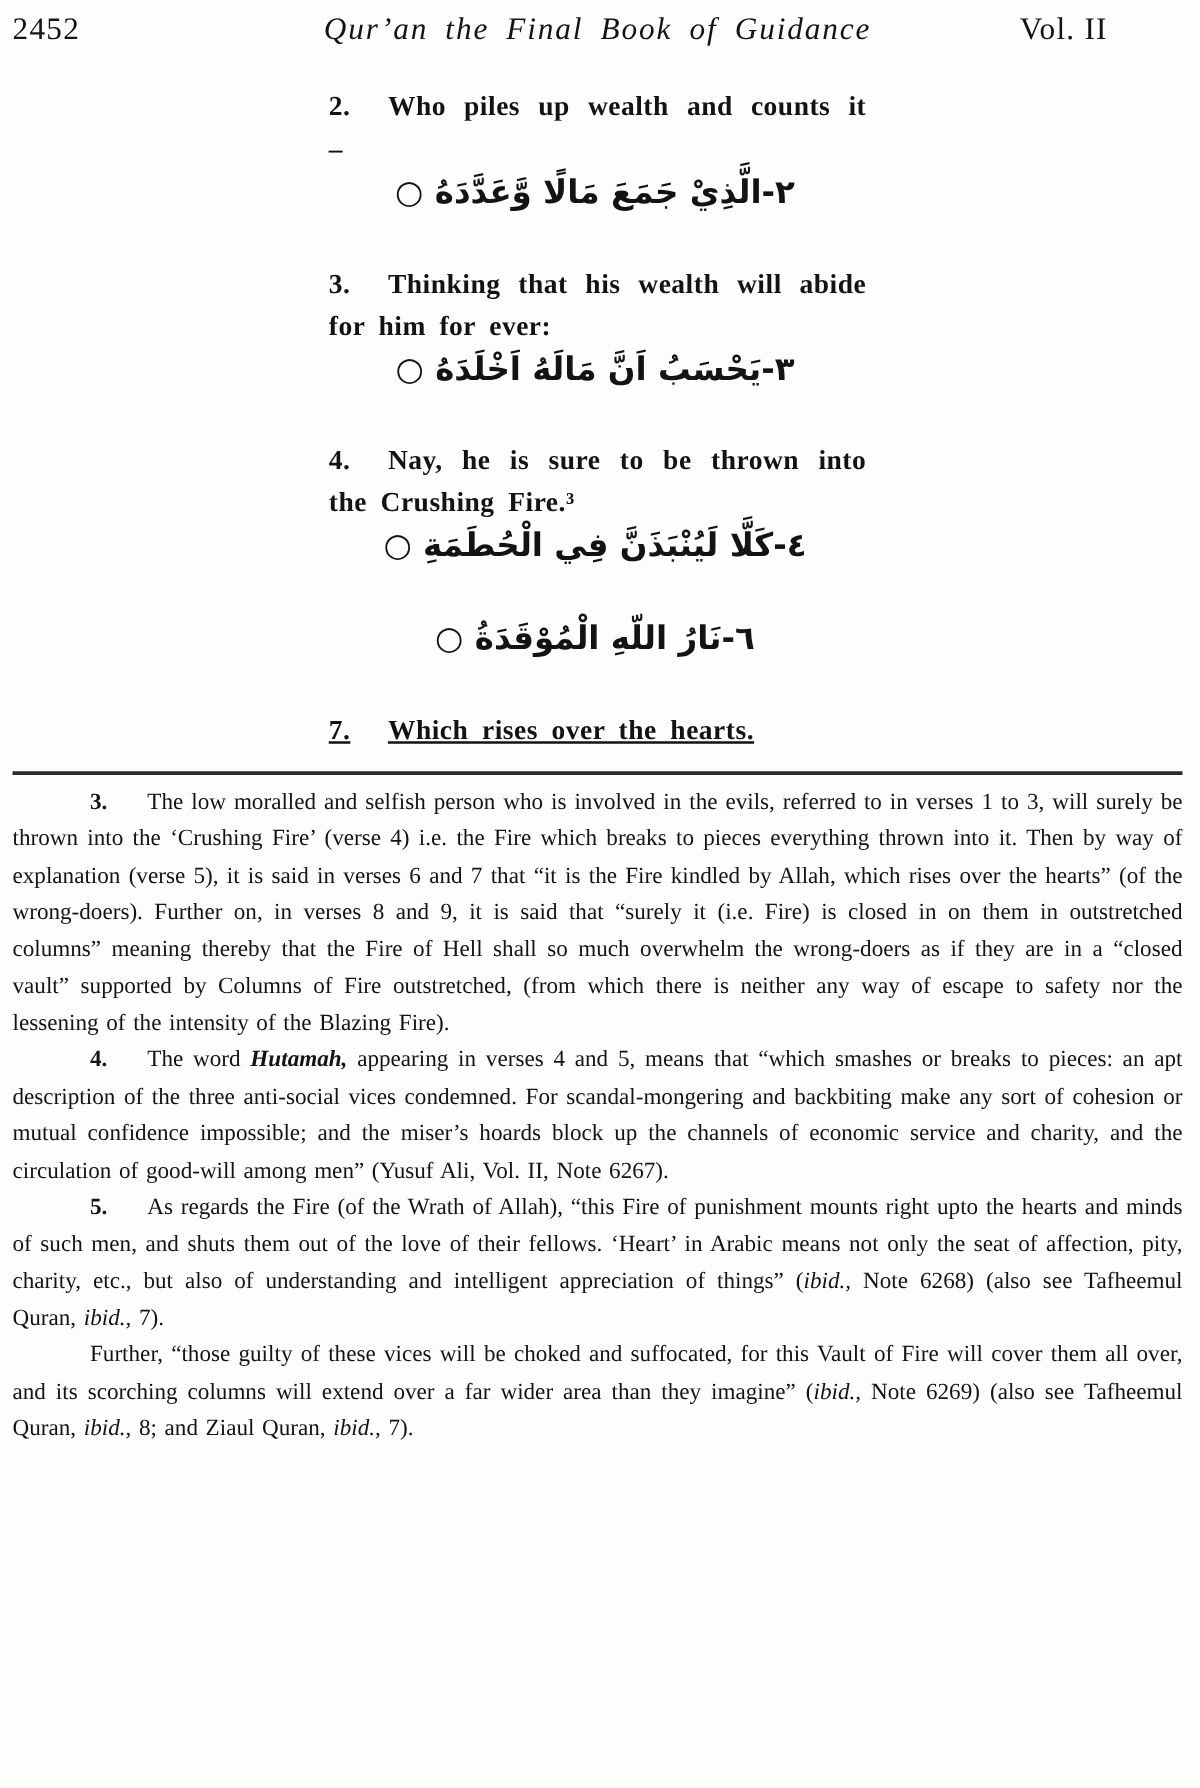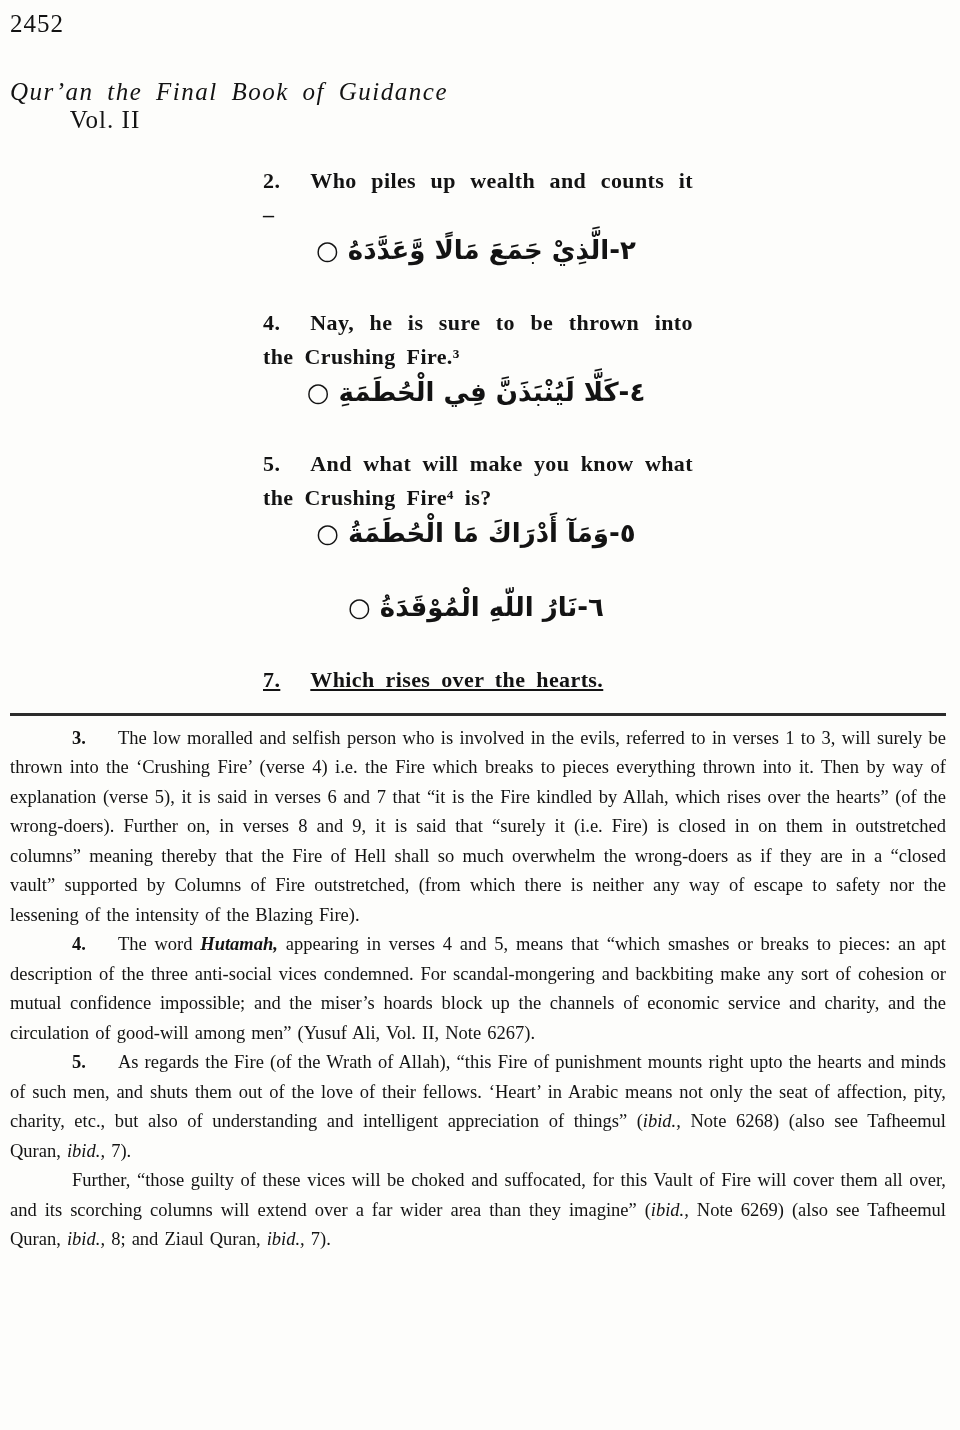--- a/index.html
+++ b/index.html
@@ -13,29 +13,27 @@
   .page {
     box-sizing: border-box;
     width: 960px; height: 1430px;
     padding: 10px 14px 0 10px;
   }
   
   .pagehead {
     display: flex;
     align-items: baseline;
     font-size: 25px;
-    flex-direction: column;
   }
   .pagehead .pnum  { width: 190px; letter-spacing: 1px; }
   .pagehead .ptitle{
     flex: 1; text-align: center;
     font-style: italic;
     letter-spacing: 1.5px;
     word-spacing: 6px;
-    margin-top: 40px;
   }
   .pagehead .pvol  { width: 190px; text-align: center; letter-spacing: 1px; }
 
   
   .verses { margin-top: 30px; }
   .vrow {
     display: flex;
     align-items: center;
     margin-bottom: 36px;
     flex-direction: column;
@@ -93,30 +91,30 @@
     <div class="pvol">Vol. II</div>
   </div>
 
   <div class="verses">
 
     <div class="vrow">
       <div class="ven"><span class="vnum">2.</span><span>Who piles up wealth and counts it –</span></div>
       <div class="var" dir="rtl">٢-الَّذِيْ جَمَعَ مَالًا وَّعَدَّدَهُ ○</div>
     </div>
 
+    <div class="vrow">
+      <div class="ven"><span class="vnum">3.</span><span>Thinking that his wealth will abide for him for ever:</span></div>
+      <div class="var" dir="rtl">٣-يَحْسَبُ اَنَّ مَالَهُ اَخْلَدَهُ ○</div>
+    </div>
 
     <div class="vrow">
       <div class="ven"><span class="vnum">4.</span><span>Nay, he is sure to be thrown into the Crushing Fire.³</span></div>
       <div class="var" dir="rtl">٤-كَلَّا لَيُنْبَذَنَّ فِي الْحُطَمَةِ ○</div>
     </div>
 
-    <div class="vrow">
-      <div class="ven"><span class="vnum">5.</span><span>And what will make you know what the Crushing Fire⁴ is?</span></div>
-      <div class="var" dir="rtl">٥-وَمَآ أَدْرَاكَ مَا الْحُطَمَةُ ○</div>
-    </div>
 
     <div class="vrow">
       <div class="var" dir="rtl">٦-نَارُ اللّهِ الْمُوْقَدَةُ ○</div>
     </div>
 
     <div class="vrow">
       <div class="ven"><span class="vnum">7.</span><span>Which rises over the hearts.</span></div>
     </div>
 
   </div>

